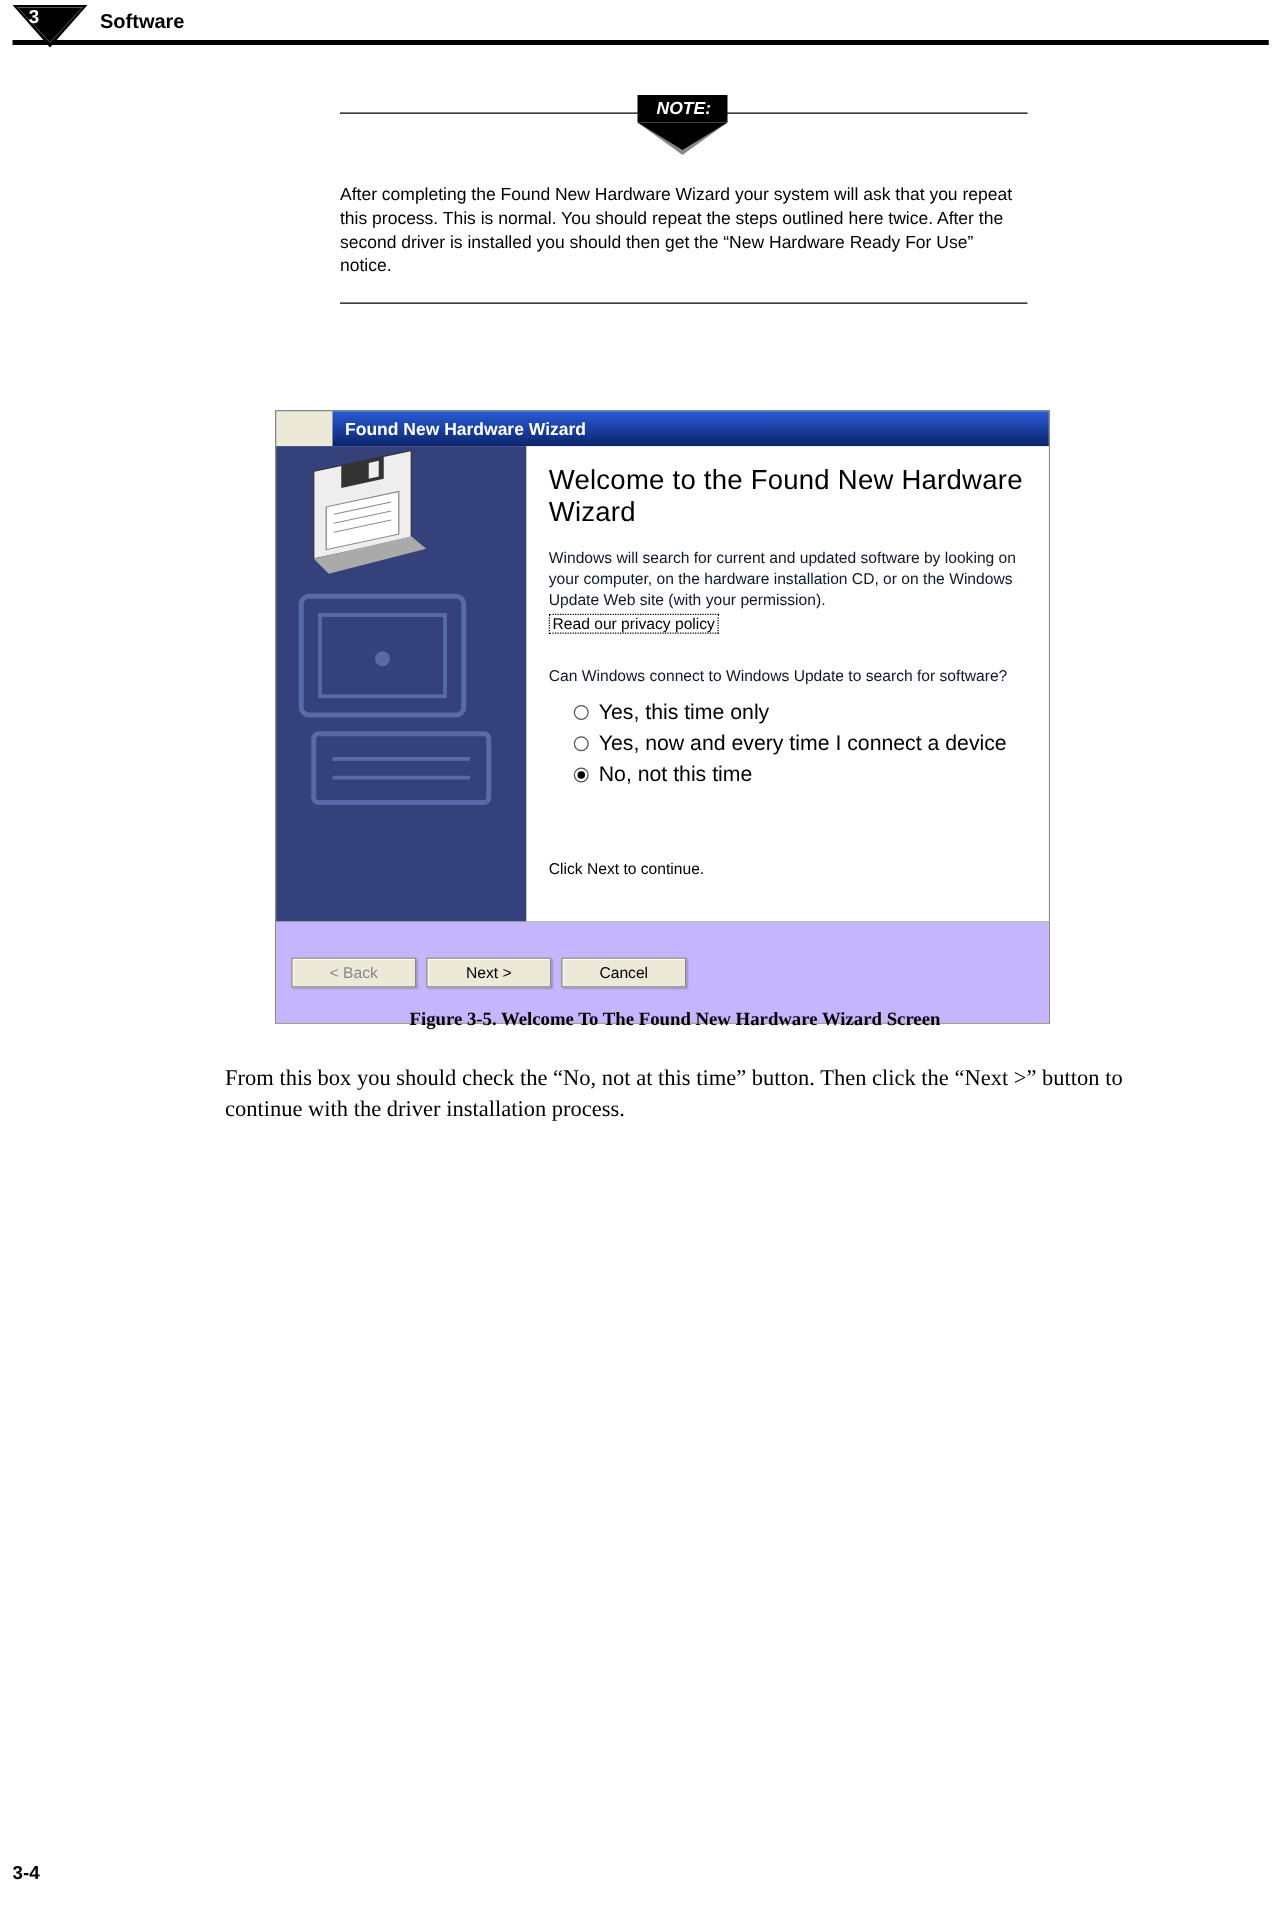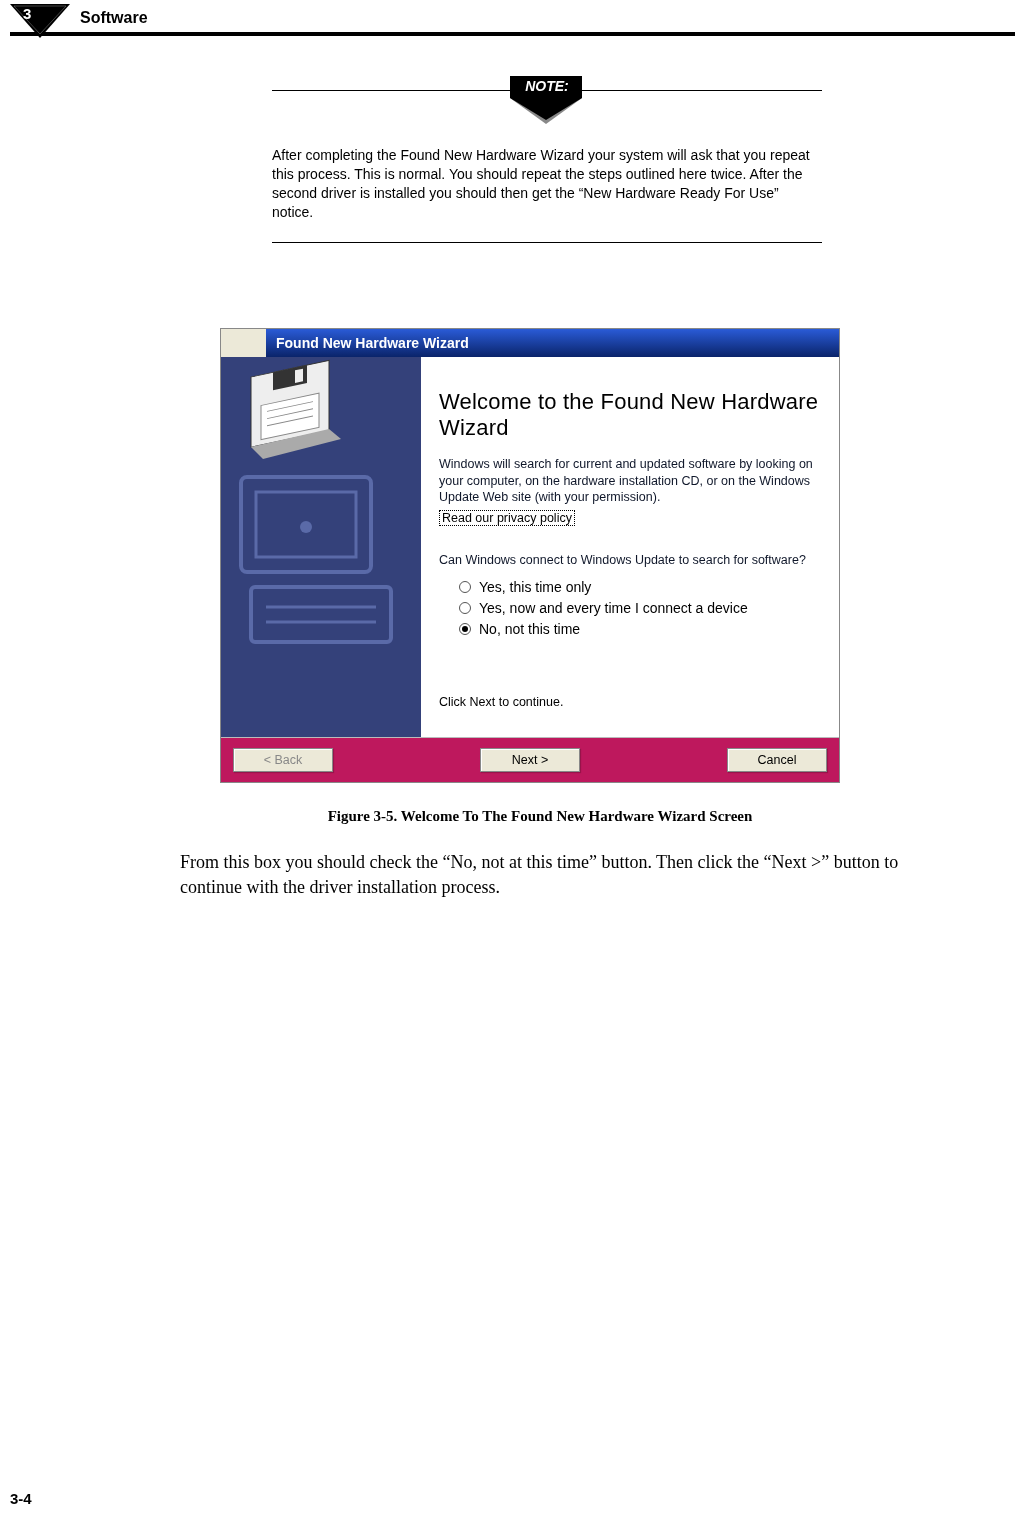--- a/index.html
+++ b/index.html
@@ -97,21 +97,20 @@
     color: #fff;
     padding: 6px 10px;
     font-size: 14px;
     font-weight: bold;
     margin-left: 45px;
   }
   .dialog-body {
     display: flex;
     background: #fff;
     min-height: 380px;
-    align-items: center;
   }
   .left-pane {
     width: 200px;
     background: #3a4a88;
     position: relative;
     flex-shrink: 0;
   }
   .left-pane svg { display:block; }
   .right-pane {
     flex: 1;
@@ -135,21 +134,21 @@
     display: inline-block;
     font-size: 12.5px;
     border: 1px dotted #000;
     padding: 0 2px;
     margin-bottom: 26px;
   }
   .radio-row {
     display: flex;
     align-items: center;
     gap: 8px;
-    font-size: 14px;
+    font-size: 17px;
     margin: 5px 0;
     padding-left: 20px;
   }
   .radio {
     width: 12px; height: 12px;
     border: 1px solid #555;
     border-radius: 50%;
     display: inline-flex;
     align-items: center;
     justify-content: center;
@@ -160,25 +159,25 @@
     content: "";
     width: 6px; height: 6px;
     background: #000;
     border-radius: 50%;
   }
   .continue-text {
     font-size: 12.5px;
     margin-top: 58px;
   }
   .button-bar {
-    background: #be185d;
+    background: #c4b5fd;
     border-top: 1px solid #bbb;
-    padding: 10px 12px;
+    padding: 28px 12px;
     display: flex;
-    justify-content: space-between;
+    justify-content: flex-start;
     gap: 8px;
   }
   .win-btn {
     min-width: 100px;
     padding: 4px 10px;
     font-size: 12.5px;
     font-family: Tahoma, Arial, sans-serif;
     background: #ece9d8;
     border: 1px solid #888;
     box-shadow: inset 1px 1px 0 #fff, 1px 1px 1px rgba(0,0,0,0.2);

